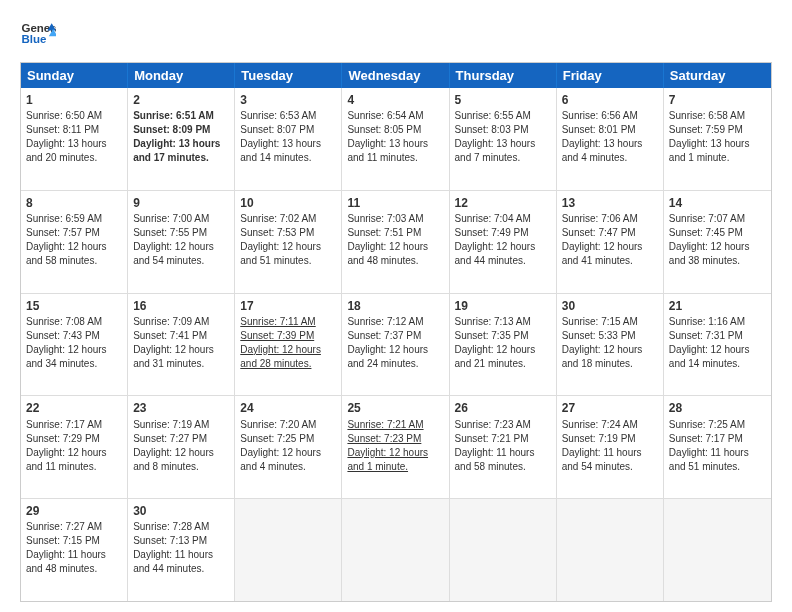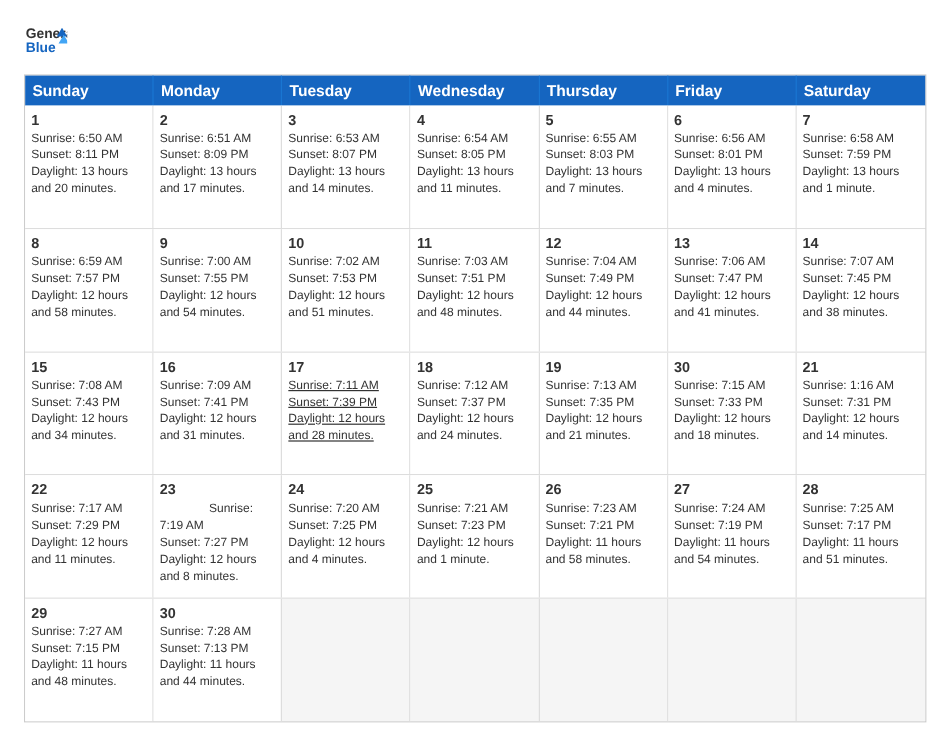--- a/index.html
+++ b/index.html
@@ -128,21 +128,21 @@
         <div class="cal-header-cell">Thursday</div>
         <div class="cal-header-cell">Friday</div>
         <div class="cal-header-cell">Saturday</div>
       </div>
     <div class="cal-body">
     <div class="cal-row">
           <div class="cal-cell"><span class="day-num">1</span><span class="info" style="white-space: pre-line;">Sunrise: 6:50 AM
 Sunset: 8:11 PM
 Daylight: 13 hours
 and 20 minutes.</span></div>
-          <div class="cal-cell"><span class="day-num">2</span><span class="info" style="white-space: pre-line;">Sunrise: 6:51 AM
+          <div class="cal-cell"><span class="day-num">2</span><span class="info" style="white-space: pre-line; font-weight: bold;">Sunrise: 6:51 AM
 Sunset: 8:09 PM
 Daylight: 13 hours
 and 17 minutes.</span></div>
           <div class="cal-cell"><span class="day-num">3</span><span class="info" style="white-space: pre-line;">Sunrise: 6:53 AM
 Sunset: 8:07 PM
 Daylight: 13 hours
 and 14 minutes.</span></div>
           <div class="cal-cell"><span class="day-num">4</span><span class="info" style="white-space: pre-line;">Sunrise: 6:54 AM
 Sunset: 8:05 PM
 Daylight: 13 hours
@@ -205,42 +205,42 @@
 and 28 minutes.</span></div>
           <div class="cal-cell"><span class="day-num">18</span><span class="info" style="white-space: pre-line; text-align: right;">Sunrise: 7:12 AM
 Sunset: 7:37 PM
 Daylight: 12 hours
 and 24 minutes.</span></div>
           <div class="cal-cell"><span class="day-num">19</span><span class="info" style="white-space: pre-line;">Sunrise: 7:13 AM
 Sunset: 7:35 PM
 Daylight: 12 hours
 and 21 minutes.</span></div>
           <div class="cal-cell"><span class="day-num">30</span><span class="info" style="white-space: pre-line;">Sunrise: 7:15 AM
-Sunset: 7:33 PM
+Sunset: 5:33 PM
 Daylight: 12 hours
 and 18 minutes.</span></div>
           <div class="cal-cell"><span class="day-num">21</span><span class="info" style="white-space: pre-line;">Sunrise: 1:16 AM
 Sunset: 7:31 PM
 Daylight: 12 hours
 and 14 minutes.</span></div>
         </div>
         <div class="cal-row">
           <div class="cal-cell"><span class="day-num">22</span><span class="info" style="white-space: pre-line; text-align: center;">Sunrise: 7:17 AM
 Sunset: 7:29 PM
 Daylight: 12 hours
 and 11 minutes.</span></div>
-          <div class="cal-cell"><span class="day-num">23</span><span class="info" style="white-space: pre-line; margin-left: 41px;">Sunrise: 7:19 AM
+          <div class="cal-cell"><span class="day-num">23</span><span class="info" style="white-space: pre-line;">Sunrise: 7:19 AM
 Sunset: 7:27 PM
 Daylight: 12 hours
 and 8 minutes.</span></div>
           <div class="cal-cell"><span class="day-num">24</span><span class="info" style="white-space: pre-line;">Sunrise: 7:20 AM
 Sunset: 7:25 PM
 Daylight: 12 hours
 and 4 minutes.</span></div>
-          <div class="cal-cell"><span class="day-num">25</span><span class="info" style="white-space: pre-line;">Sunrise: 7:21 AM
+          <div class="cal-cell"><span class="day-num">25</span><span class="info" style="white-space: pre-line; text-decoration: underline;">Sunrise: 7:21 AM
 Sunset: 7:23 PM
 Daylight: 12 hours
 and 1 minute.</span></div>
           <div class="cal-cell"><span class="day-num">26</span><span class="info" style="white-space: pre-line;">Sunrise: 7:23 AM
 Sunset: 7:21 PM
 Daylight: 11 hours
 and 58 minutes.</span></div>
           <div class="cal-cell"><span class="day-num">27</span><span class="info" style="white-space: pre-line;">Sunrise: 7:24 AM
 Sunset: 7:19 PM
 Daylight: 11 hours

